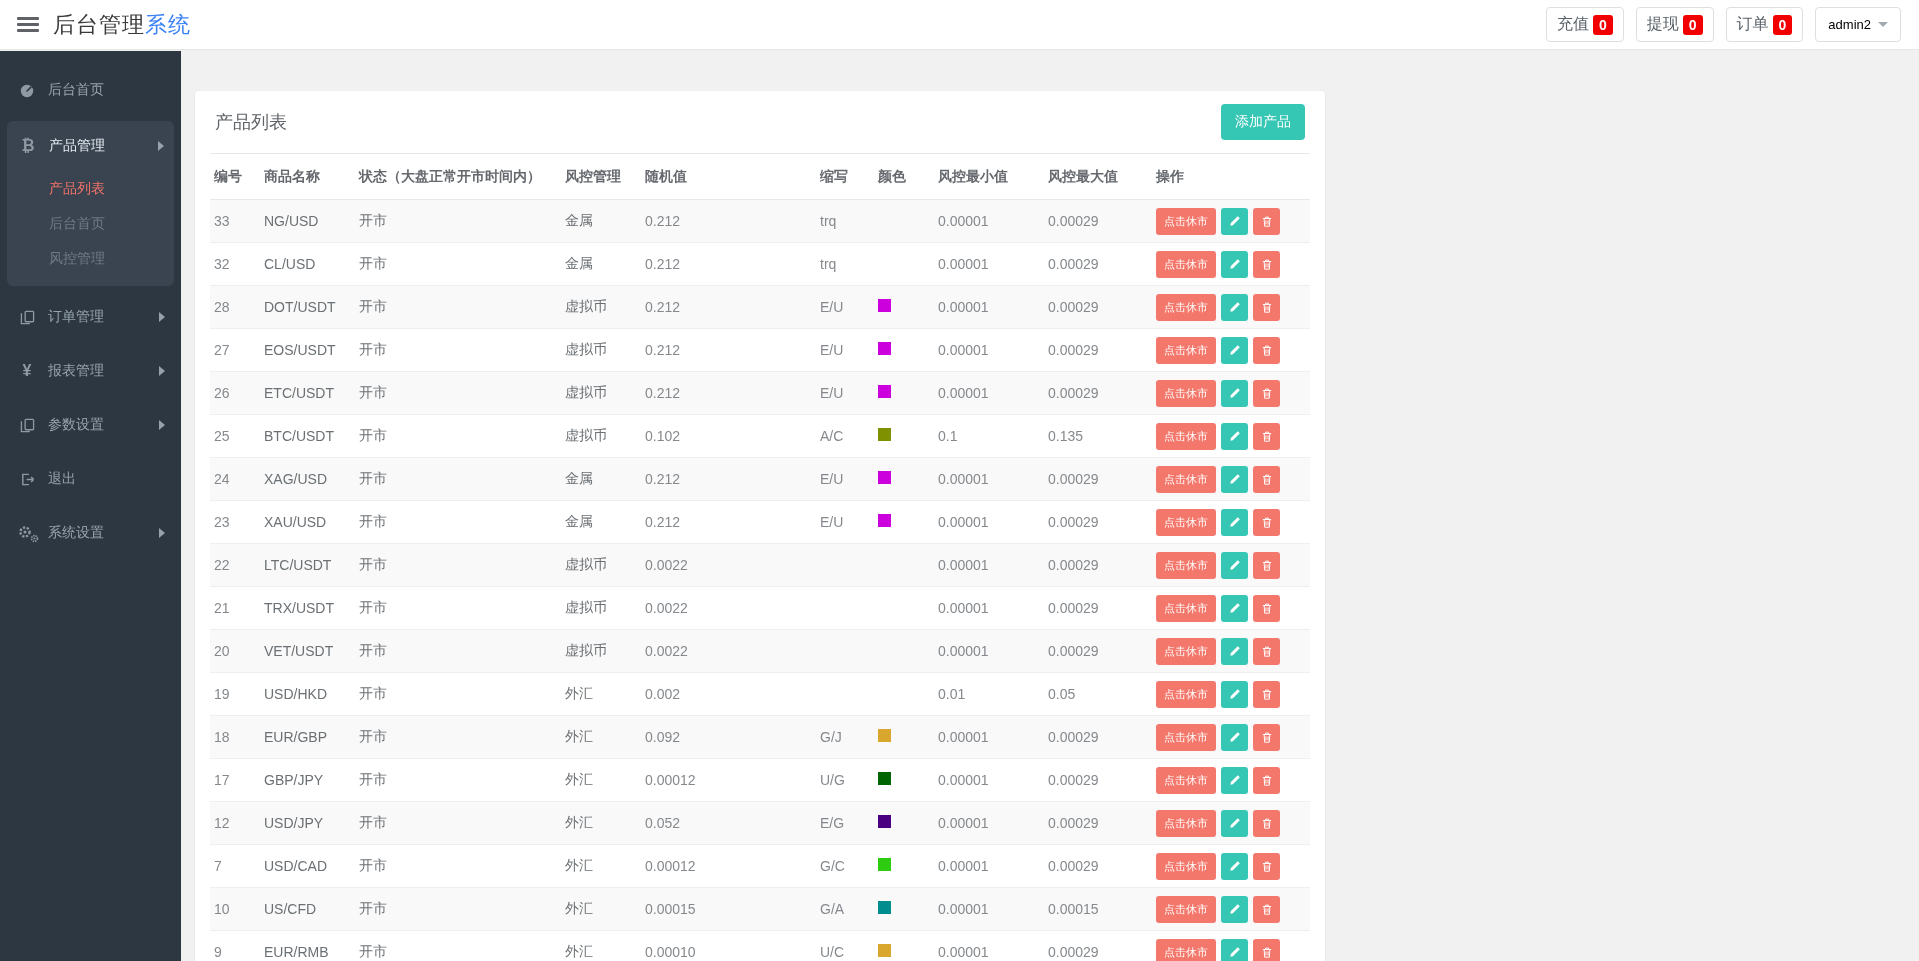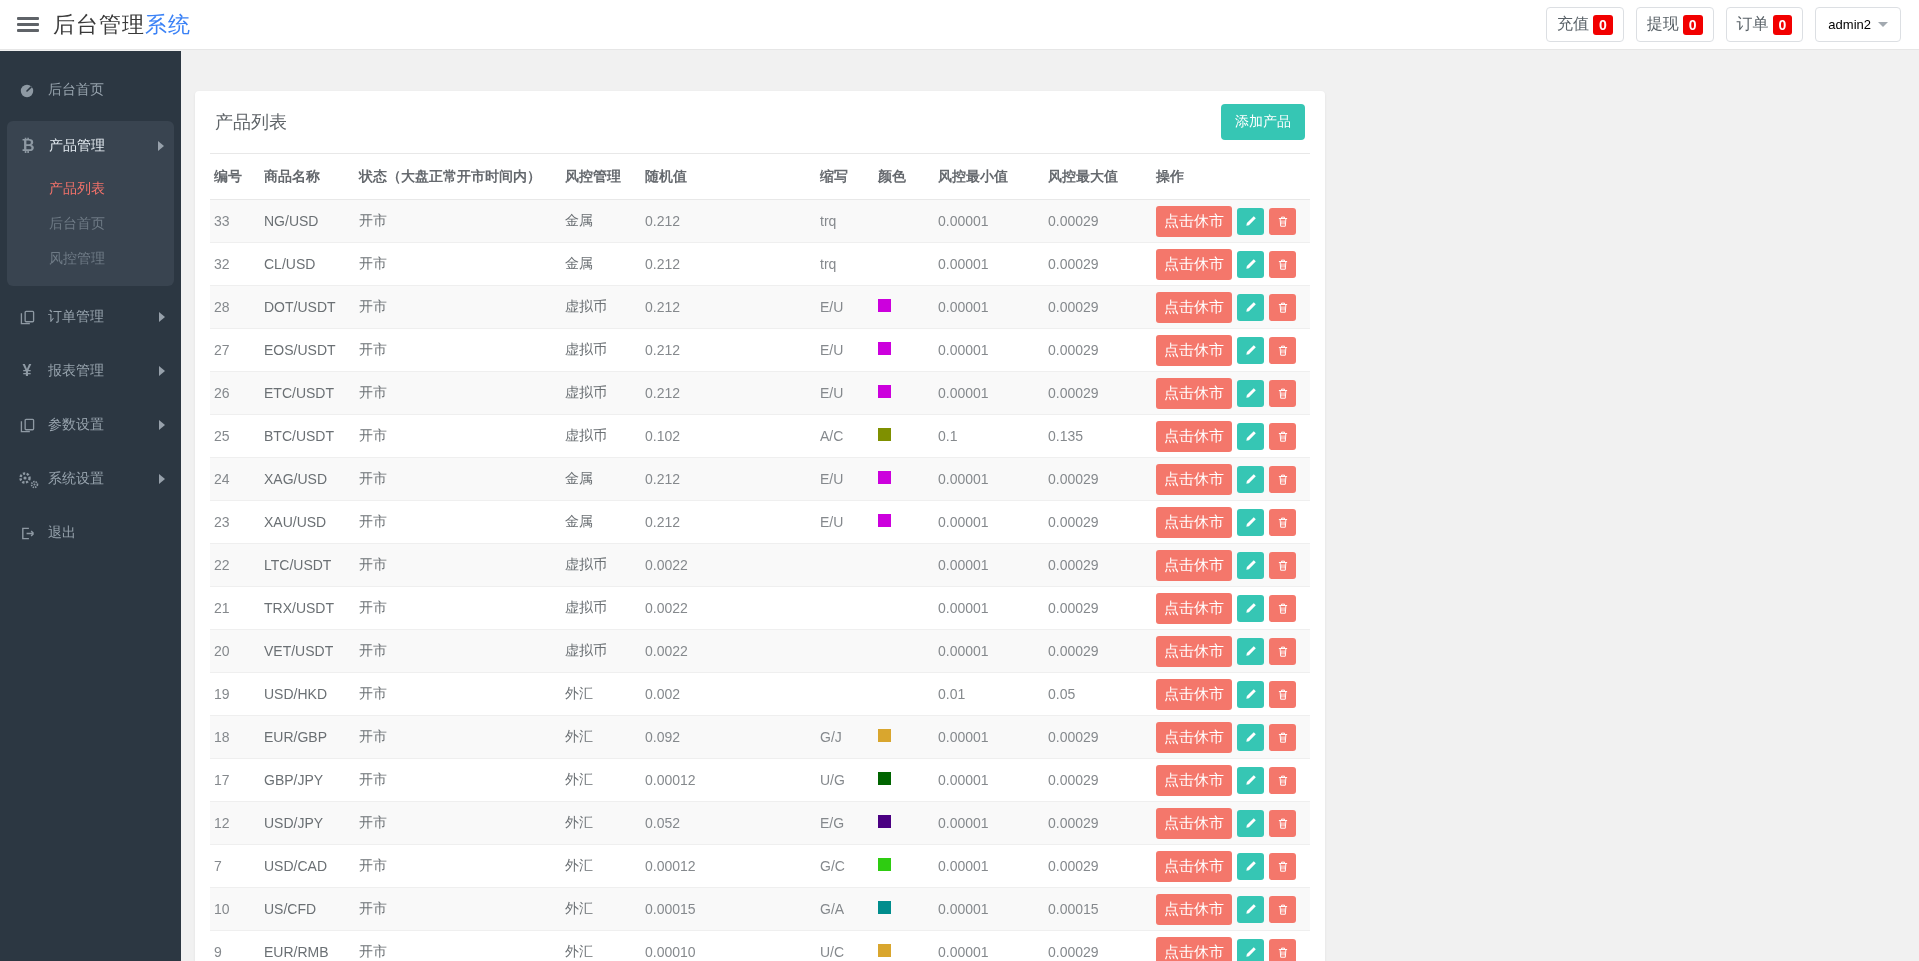--- a/index.html
+++ b/index.html
@@ -71,21 +71,21 @@
   }
   tbody td { height:43px; font-size:14px; color:#85898d; padding-left:4px; border-top:1px solid #efefef; }
   tbody tr:first-child td { border-top:none; }
   tbody tr:nth-child(odd) { background:#f9f9f9; }
   td.c-name { color:#6b7074; }
   td.c-cat { color:#6b7074; }
   td.c-status { color:#6b7074; }
   .swatch { display:none; width:13px; height:13px; }
   .actions { display:flex; align-items:center; gap:5px; }
   .act-close {
-    background:#f4776b; color:#fff; border:none; border-radius:3px; font-size:15px;
+    background:#f4776b; color:#fff; border:none; border-radius:3px; font-size:11px;
     padding:6px 8px; cursor:pointer; white-space:nowrap; font-family:inherit;
   }
   .act-ico {
     width:27px; height:27px; border:none; border-radius:3px; cursor:pointer;
     display:inline-flex; align-items:center; justify-content:center;
   }
   .act-edit { background:#36c6b4; }
   .act-del { background:#f4776b; }
 </style>
 </head>
@@ -164,43 +164,43 @@
           <rect x="5.5" y="1.5" width="9" height="11" rx="1"></rect>
           <path d="M10.5 14.5h-9v-11"></path>
         </svg>
     </span>
     <span>参数设置</span>
     <span class="caret-right"></span>
   </div>
 
   <div class="side-item">
     <span class="ico">
+      <svg width="15" height="15" viewBox="0 0 16 16" fill="none" stroke="currentColor" stroke-width="1.5">
+          <path d="M9.5 2.5H3v11h6.5"></path>
+          <path d="M7 8h7.5M14.5 8l-2.6-2.6M14.5 8l-2.6 2.6"></path>
+        </svg>
+    </span>
+    <span>退出</span>
+  </div>
+
+  <div class="side-item">
+    <span class="ico">
       <span class="gears">
         <svg width="14" height="14" viewBox="0 0 16 16">
             <circle cx="8" cy="8" r="5.2" fill="none" stroke="currentColor" stroke-width="2.7" stroke-dasharray="2.6 1.7"></circle>
             <circle cx="8" cy="8" r="1.8" fill="currentColor"></circle>
           </svg>
         <svg width="9" height="9" viewBox="0 0 16 16">
             <circle cx="8" cy="8" r="5.2" fill="none" stroke="currentColor" stroke-width="3" stroke-dasharray="2.6 1.7"></circle>
             <circle cx="8" cy="8" r="1.8" fill="currentColor"></circle>
           </svg>
       </span>
     </span>
     <span>系统设置</span>
     <span class="caret-right"></span>
-  </div>
-
-  <div class="side-item">
-    <span class="ico">
-      <svg width="15" height="15" viewBox="0 0 16 16" fill="none" stroke="currentColor" stroke-width="1.5">
-          <path d="M9.5 2.5H3v11h6.5"></path>
-          <path d="M7 8h7.5M14.5 8l-2.6-2.6M14.5 8l-2.6 2.6"></path>
-        </svg>
-    </span>
-    <span>退出</span>
   </div>
 </div>
 
 <div class="content">
   <div class="card">
     <div class="card-header">
       <div class="card-title">产品列表</div>
       <button class="add-btn">添加产品</button>
     </div>
     <div class="table-wrap">

